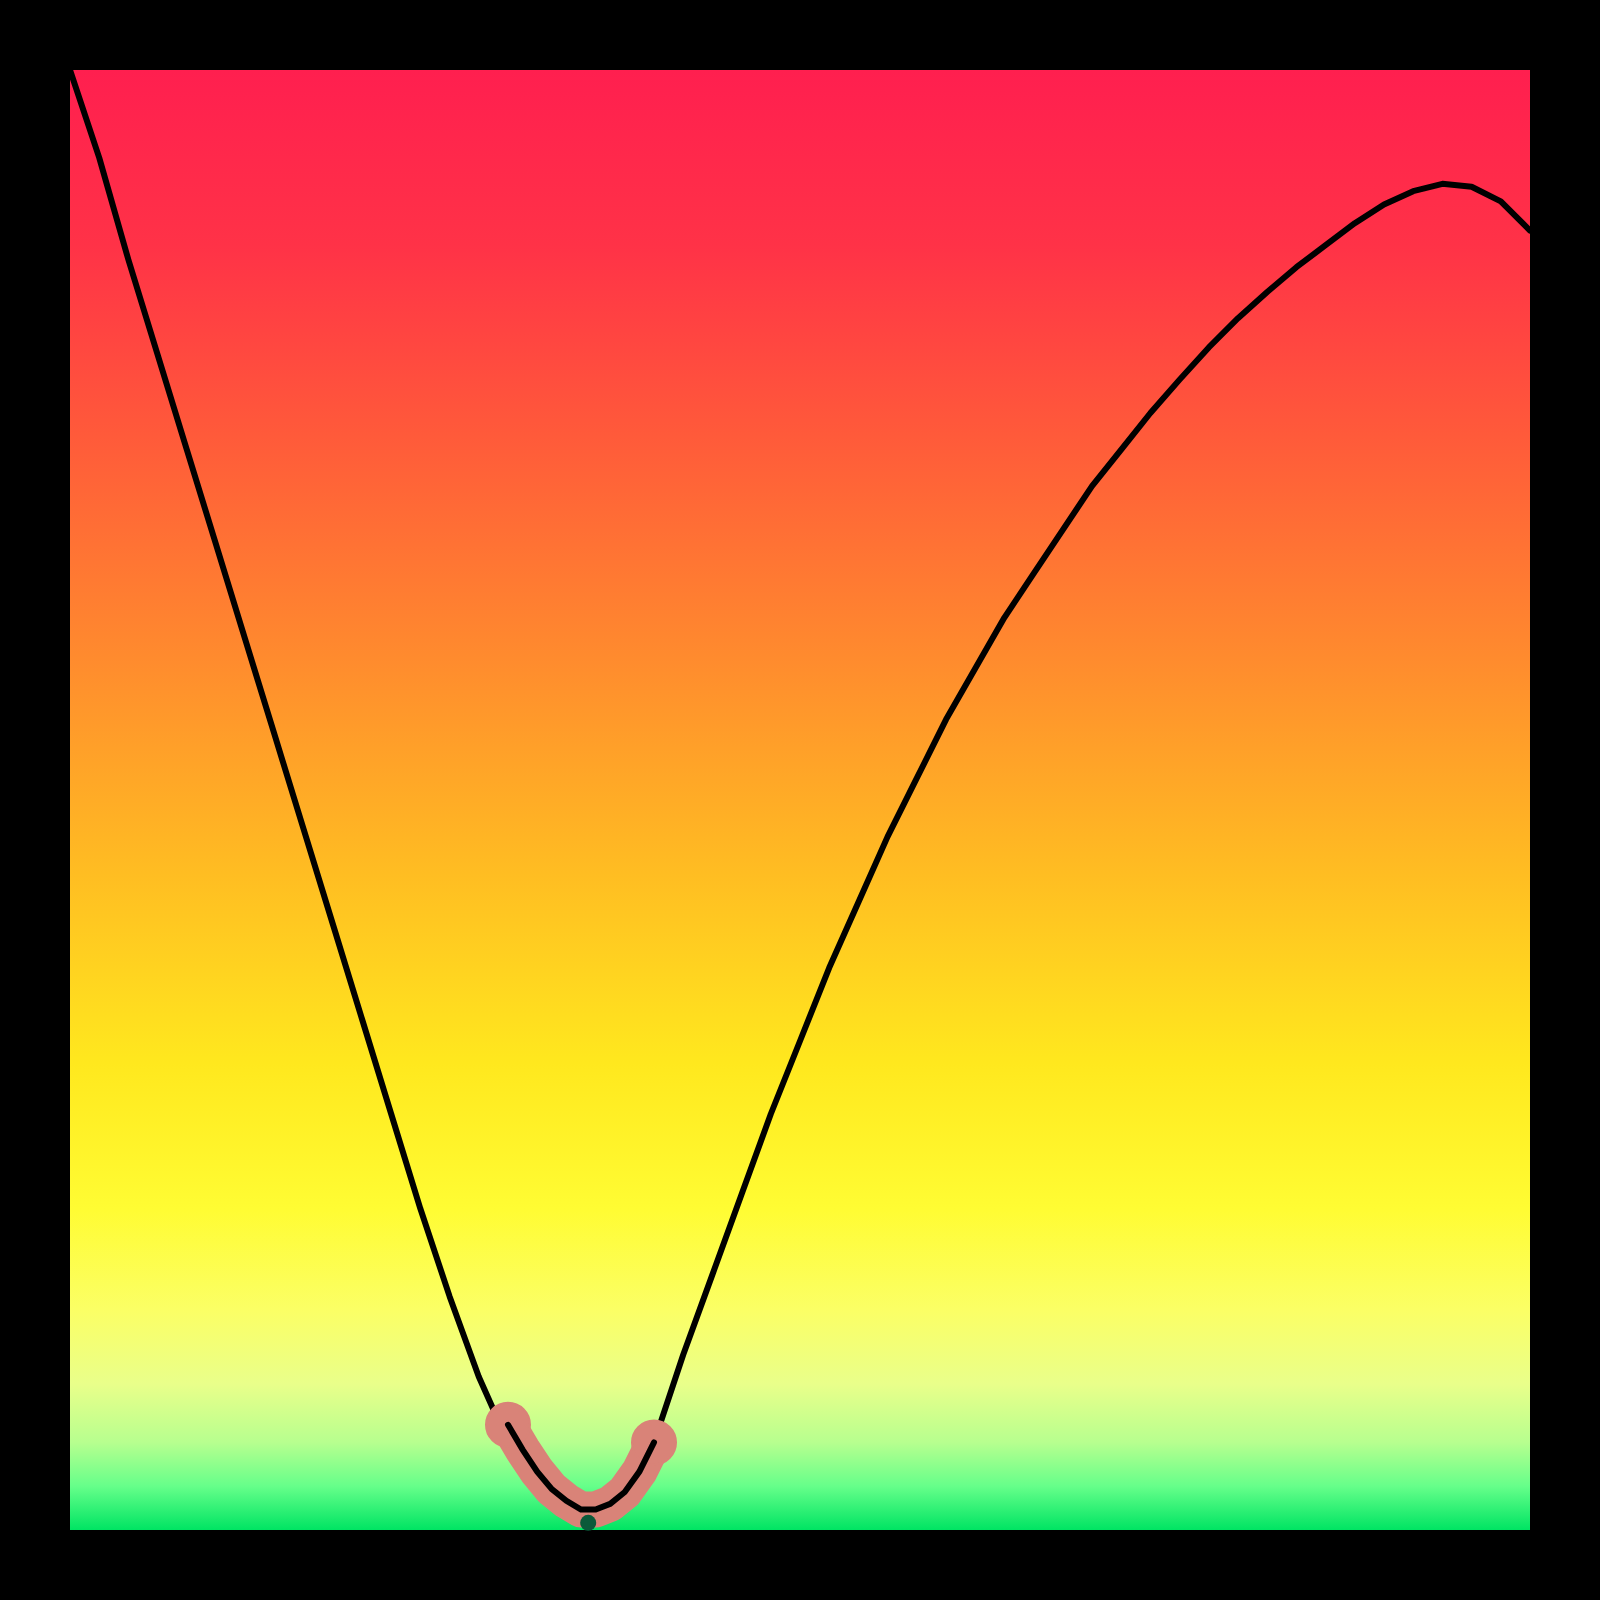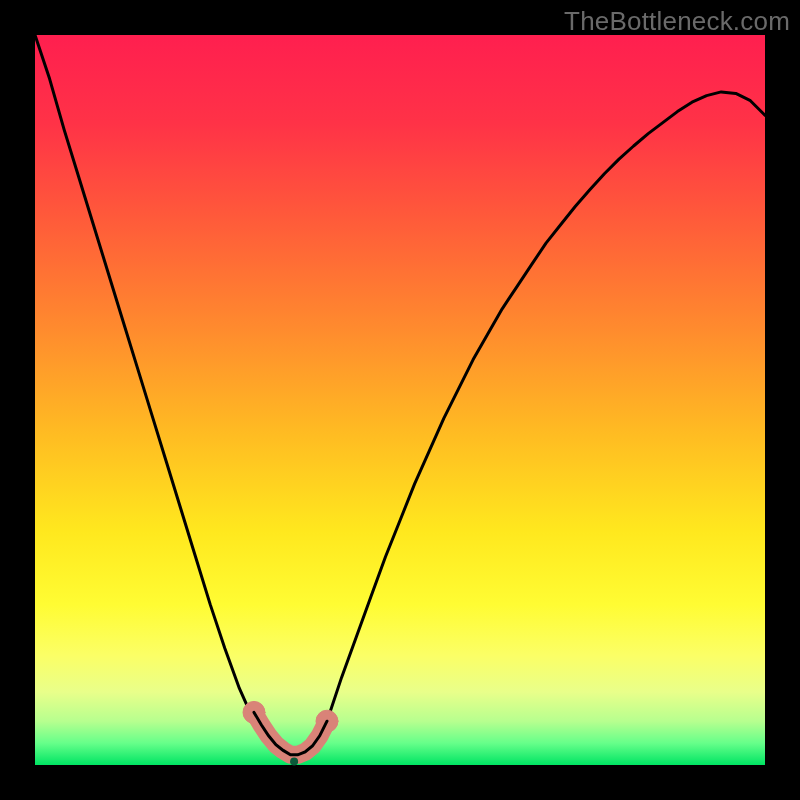--- a/index.html
+++ b/index.html
@@ -85,15 +85,14 @@
           <circle cx="219.0" cy="677.4" r="11" fill="#d98378"></circle>
           <circle cx="292.0" cy="686.2" r="11" fill="#d98378"></circle>
         </g>
 
     <path d="M219.0 677.4 L226.3 689.8 L233.6 700.8 L240.9 709.6 L248.2 715.4 L255.5 719.8 L262.8 719.8 L270.1 716.9 L277.4 711.0 L284.7 700.8 L292.0 686.2" fill="none" stroke="#000" stroke-width="3" stroke-linecap="round"></path>
         <circle id="min-dot" r="4" fill="#0a5a3a" cx="259.1" cy="726.4"></circle>
       </svg>
 
   </div>
 
-  <div class="watermark">TheBottleneck.com</div>
 
 </div>
 
 </body></html>

